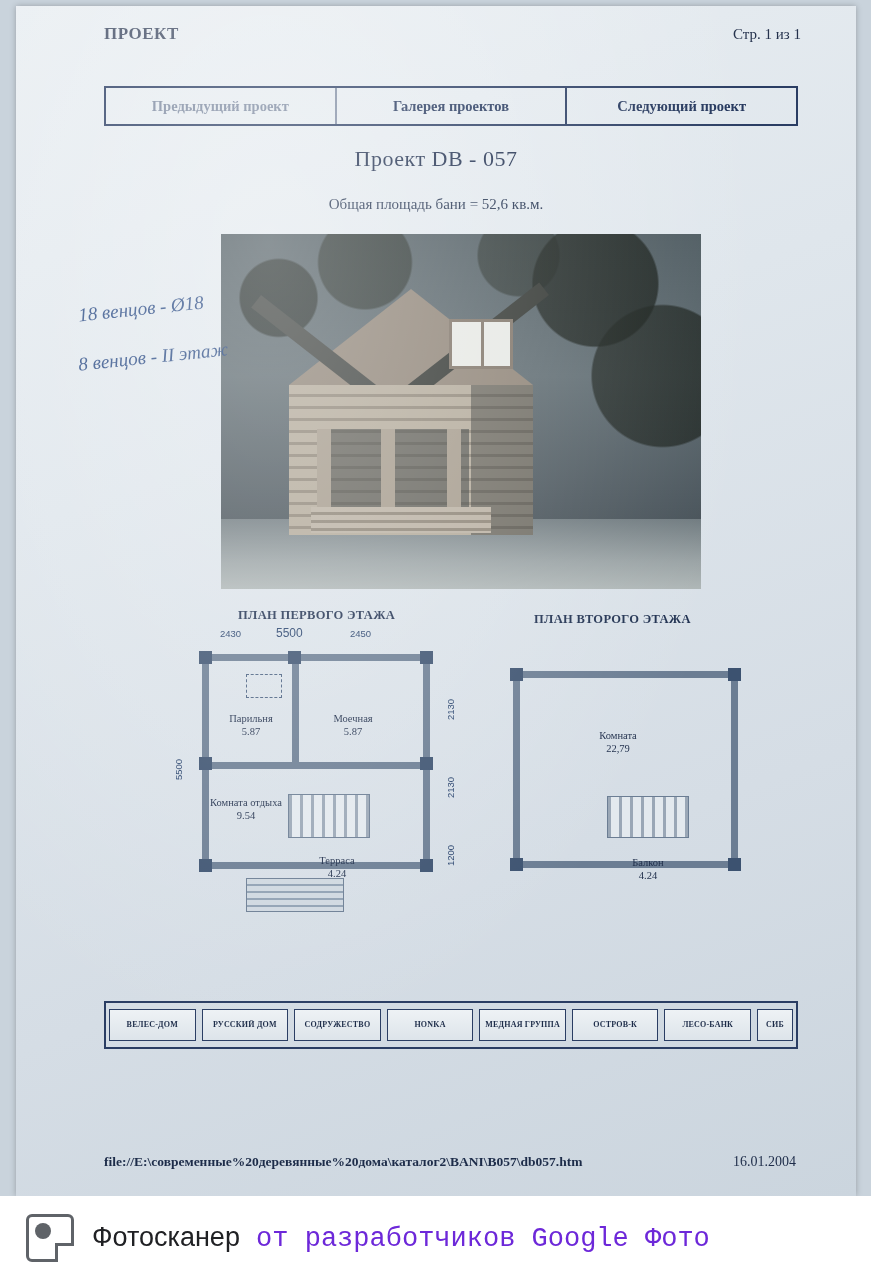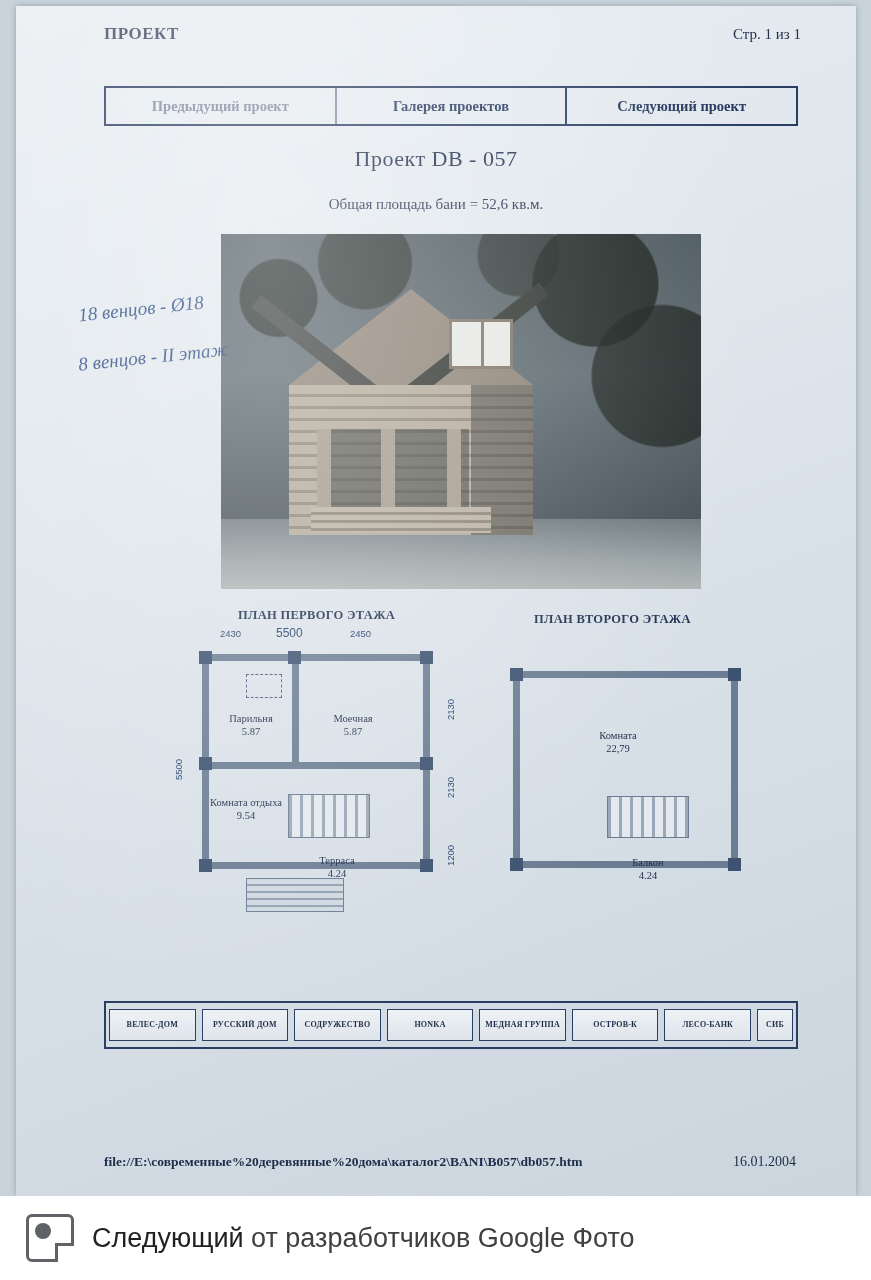--- a/index.html
+++ b/index.html
@@ -170,21 +170,21 @@
     border-radius:50%;background:#5f6368;
   }
   #banner .gicon:after{
     content:"";position:absolute;right:-3px;bottom:-3px;width:16px;height:16px;
     background:#fff;border-left:3px solid #5f6368;border-top:3px solid #5f6368;
   }
   #banner .btext{
     font-family:"Liberation Sans",sans-serif;font-size:27px;color:#3c4043;
   }
   #banner .btext .b1{color:#202124;}
-  #banner .btext .b2{color:#404040;}
+  #banner .btext .b2{color:#6d28d9;font-family:Liberation Mono, monospace;}
 </style>
 </head>
 <body>
 
 <div id="sheet">
 
   <div id="hdr">
     <div class="proekt">ПРОЕКТ</div>
     <div class="pages">Стр. 1 из 1</div>
   </div>
@@ -305,15 +305,15 @@
   </div>
 
   <div id="footer-file">file://E:\современные%20деревянные%20дома\каталог2\BANI\B057\db057.htm</div>
   <div id="footer-date">16.01.2004</div>
 
 </div>
 
 <div id="banner">
   <div class="gicon"></div>
   <div class="btext">
-    <span class="b1">Следующий</span><span class="b2"> от разработчиков Google Фото</span>
+    <span class="b1">Фотосканер</span><span class="b2"> от разработчиков Google Фото</span>
   </div>
 </div>
 
 </body></html>

